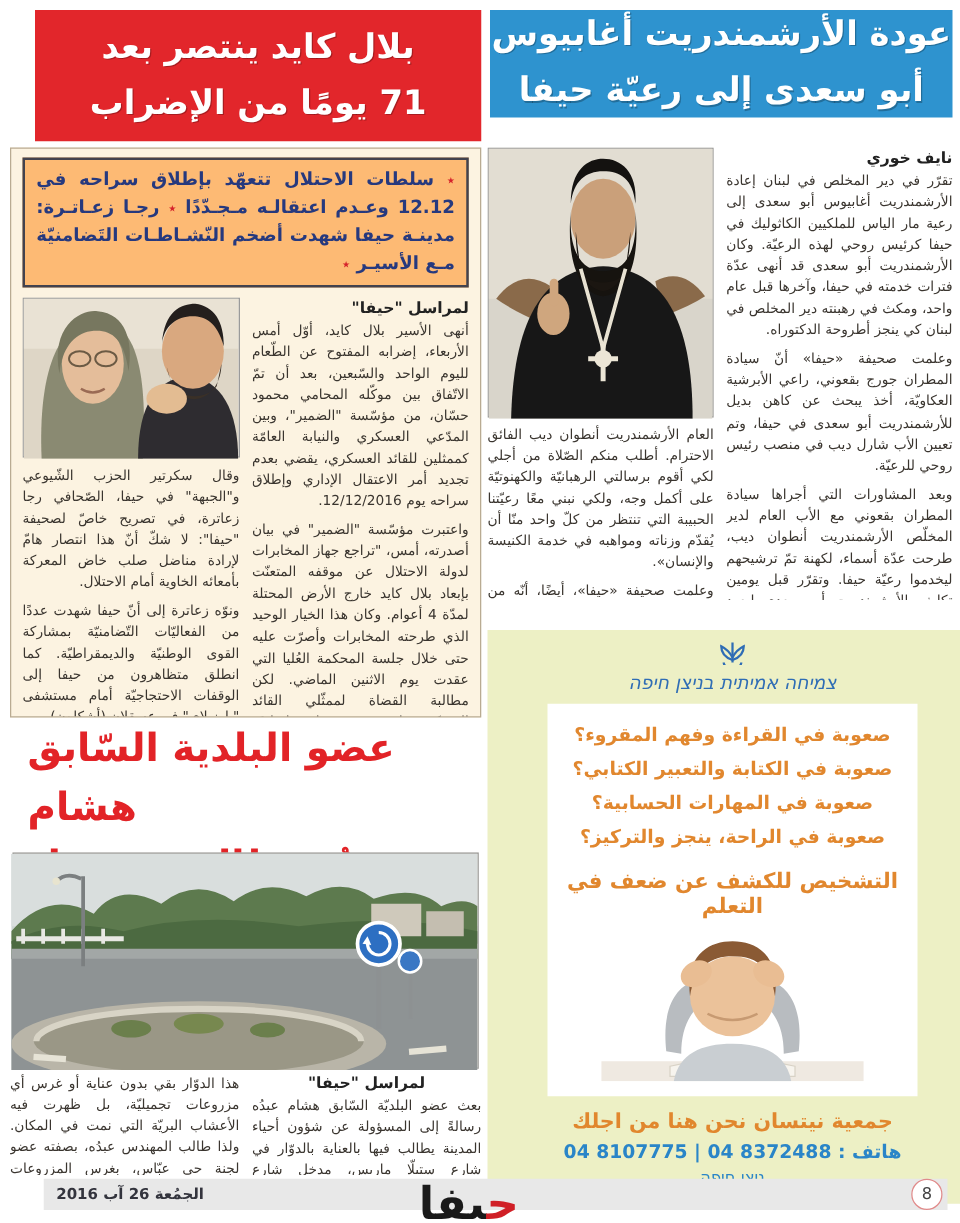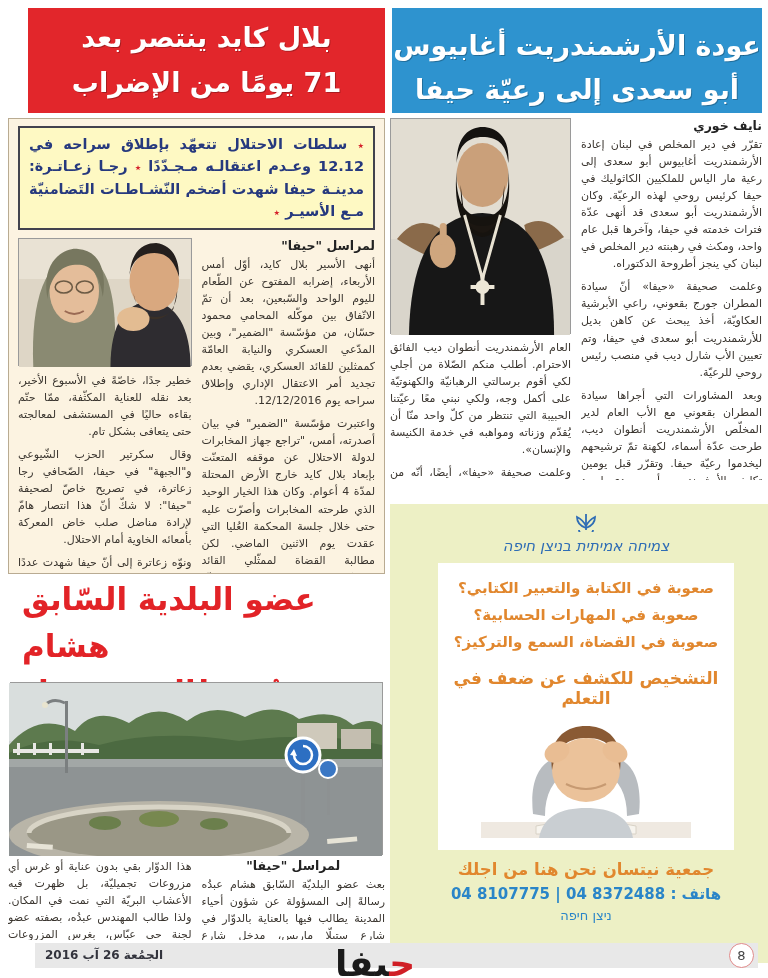--- a/index.html
+++ b/index.html
@@ -10,21 +10,21 @@
 
   
   .hl-box { display:flex; flex-direction:column; justify-content:center; align-items:center;
             text-align:center; color:#fff; font-weight:bold; }
   .hl-red  { background:#e2262b; }
   .hl-blue { background:#2e93cf; }
   .hl-box .l1, .hl-box .l2 { font-size:27px; line-height:1.65; text-shadow:1px 1px 0 rgba(0,0,0,.25); }
 
   
   .bilal-box { background:#fcf3e1; border:1px solid #b9ab92; padding:7px 9px; overflow:hidden; }
-  .summary-box { border:2px solid #42424e; background:#fef9c3; padding:5px 9px;
+  .summary-box { border:2px solid #42424e; background:#fdba74; padding:5px 9px;
                  color:#26397e; font-weight:bold; font-size:14.5px; line-height:1.55;
                  text-align:justify; }
   .summary-box .star { color:#d5222b; font-size:12px; }
   .cols2 { display:flex; gap:10px; margin-top:8px; }
   .col { flex:1 1 0; overflow:hidden; }
   .byline { font-weight:bold; font-size:12.5px; color:#222; margin-bottom:3px; }
   .body-p { font-size:11px; line-height:1.55; color:#3a352f; text-align:justify; margin-bottom:6px; }
 
   
   .photo { display:block; border:1px solid #9a9a9a; background:#e7e3da; }
@@ -59,21 +59,21 @@
                  line-height:24px; }
   .paper-logo { font-weight:bold; font-size:36px; line-height:1; white-space:nowrap; }
   .paper-logo .g1 { color:#d01f26; }
   .paper-logo .g2 { color:#1a1a1a; }
 </style>
 </head>
 <body>
 
 <div class="page">
 
-  <div class="abs hl-box hl-blue" style="left:392px; top:8px; width:370px; height:105px;justify-content:flex-end;">
+  <div class="abs hl-box hl-blue" style="left:392px; top:8px; width:370px; height:86px;">
     <div class="l1">عودة الأرشمندريت أغابيوس</div>
     <div class="l2">أبو سعدى إلى رعيّة حيفا</div>
   </div>
 
   <div class="abs hl-box hl-red" style="left:28px; top:8px; width:357px; height:105px;">
     <div class="l1">بلال كايد ينتصر بعد</div>
     <div class="l2">71 يومًا من الإضراب</div>
   </div>
 
   <div class="abs bilal-box" style="left:8px; top:118px; width:377px; height:456px;">
@@ -108,21 +108,20 @@
             <path d="M96 128 C96 84 112 64 138 62 C166 64 180 90 180 128 Z" fill="#2e2c30"></path>
             <ellipse cx="142" cy="42" rx="26" ry="30" fill="#d9a87f"></ellipse>
             <path d="M116 36 C118 10 132 4 144 4 C160 6 168 18 168 38 C162 18 152 14 142 14 C128 14 118 22 116 36 Z" fill="#241f1d"></path>
             <path d="M120 54 C124 76 138 82 146 80 C158 78 166 66 166 52 L162 70 C154 80 134 82 124 68 Z" fill="#3a3027"></path>
 
             <ellipse cx="122" cy="78" rx="16" ry="11" fill="#e0b astro88" opacity="0"></ellipse>
             <ellipse cx="120" cy="80" rx="17" ry="12" fill="#e3bc92"></ellipse>
           </svg>
         </span>
         <div style="height:6px"></div>
-        <p class="body-p">خطير جدًا، خاصّةً في الأسبوع الأخير، بعد نقله للعناية المكثّفة، ممّا حتّم بقاءه حاليًا في المستشفى لمعالجته حتى يتعافى بشكل تام.</p>
         <p class="body-p">وقال سكرتير الحزب الشّيوعي و"الجبهة" في حيفا، الصّحافي رجا زعاترة، في تصريح خاصّ لصحيفة "حيفا": لا شكّ أنّ هذا انتصار هامّ لإرادة مناضل صلب خاض المعركة بأمعائه الخاوية أمام الاحتلال.</p>
         <p class="body-p">ونوّه زعاترة إلى أنّ حيفا شهدت عددًا من الفعاليّات التّضامنيّة بمشاركة القوى الوطنيّة والديمقراطيّة. كما انطلق متظاهرون من حيفا إلى الوقفات الاحتجاجيّة أمام مستشفى "بارزيلاي" في عسقلان (أشكلون).</p>
       </div>
     </div>
   </div>
 
   <div class="abs priest-article" style="left:390px; top:118px; width:372px; height:362px;">
     <div class="cols2">
       <div class="col">
         <div class="byline">نايف خوري</div>
@@ -247,23 +246,24 @@
             <path d="M13 16 C7 14 4 10 4 5 C8 7 11 10 13 14"></path>
             <path d="M13 16 C19 14 22 10 22 5 C18 7 15 10 13 14"></path>
             <path d="M6 18 a7 5 0 0 0 14 0"></path>
           </g>
         </svg>
       </span>
       <div class="ad-logo-heb" dir="rtl">צמיחה אמיתית בניצן חיפה</div>
     </div>
 
     <div class="ad-white">
+      <div class="ad-line">صعوبة في القراءة وفهم المقروء؟</div>
       <div class="ad-line">صعوبة في الكتابة والتعبير الكتابي؟</div>
       <div class="ad-line">صعوبة في المهارات الحسابية؟</div>
-      <div class="ad-line">صعوبة في القضاة، السمع والتركيز؟</div>
+      <div class="ad-line">صعوبة في الراحة، ينجز والتركيز؟</div>
       <div class="ad-diag">التشخيص للكشف عن ضعف في التعلم</div>
 
       <span style="display:block; margin:10px auto 0; width:210px;">
         <svg viewBox="0 0 210 120" width="210" height="120">
           <rect width="210" height="120" fill="#ffffff"></rect>
 
           <rect y="104" width="210" height="16" fill="#efe9e1"></rect>
           <path d="M55 108 q50 -12 100 0 l0 8 l-100 0 z" fill="#f7f4ee" stroke="#d8d2c6"></path>
           <line x1="105" y1="100" x2="105" y2="114" stroke="#d8d2c6"></line>
 

